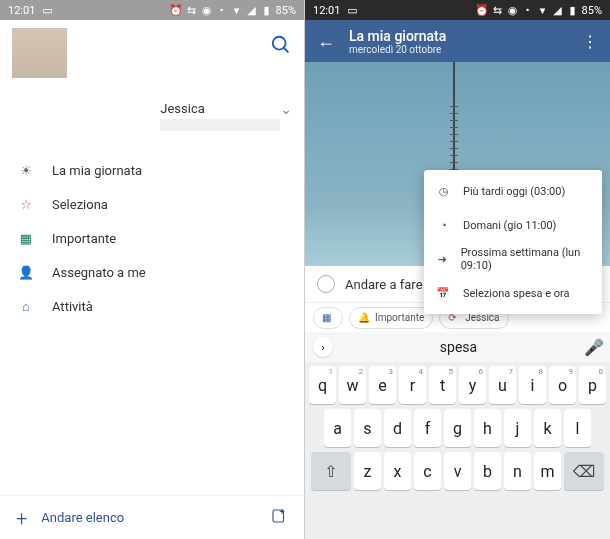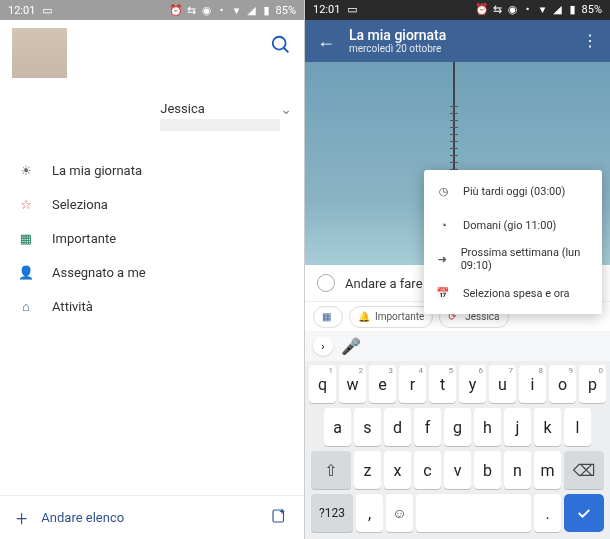--- a/index.html
+++ b/index.html
@@ -228,20 +228,21 @@
     </div>
     <div class="dd-item">
       <span class="dd-icon">📅</span>
       <span>Seleziona spesa e ora</span>
     </div>
   </div>
 
   <div class="kb">
     <div class="kb-suggest">
       <div class="kb-expand">›</div>
+      <div class="kb-suggest-text">spesa</div>
       <div class="kb-mic">🎤</div>
     </div>
     <div class="kb-rows">
       <div class="kb-row" id="kb-row1">
           <div class="key"><span class="key-num">1</span>q</div>
           <div class="key"><span class="key-num">2</span>w</div>
           <div class="key"><span class="key-num">3</span>e</div>
           <div class="key"><span class="key-num">4</span>r</div>
           <div class="key"><span class="key-num">5</span>t</div>
           <div class="key"><span class="key-num">6</span>y</div>
@@ -259,27 +260,15 @@
           <div class="key">h</div>
           <div class="key">j</div>
           <div class="key">k</div>
           <div class="key">l</div>
         </div>
       <div class="kb-row">
         <div class="key key-wide key-shift">⇧</div>
         <div id="kb-row3" style="display:contents"><div class="key">z</div><div class="key">x</div><div class="key">c</div><div class="key">v</div><div class="key">b</div><div class="key">n</div><div class="key">m</div></div>
         <div class="key key-wide key-back">⌫</div>
       </div>
-      <div class="kb-bottom">
-        <div class="key key-sym">?123</div>
-        <div class="key key-comma">,</div>
-        <div class="key key-emoji">☺</div>
-        <div class="key key-space"></div>
-        <div class="key key-dot">.</div>
-        <div class="key-enter">
-          <svg width="18" height="18" viewBox="0 0 24 24" fill="none" stroke-width="2.5">
-              <polyline points="5 12 10 17 19 8"></polyline>
-            </svg>
-        </div>
-      </div>
     </div>
   </div>
 </div>
 
 </body></html>

